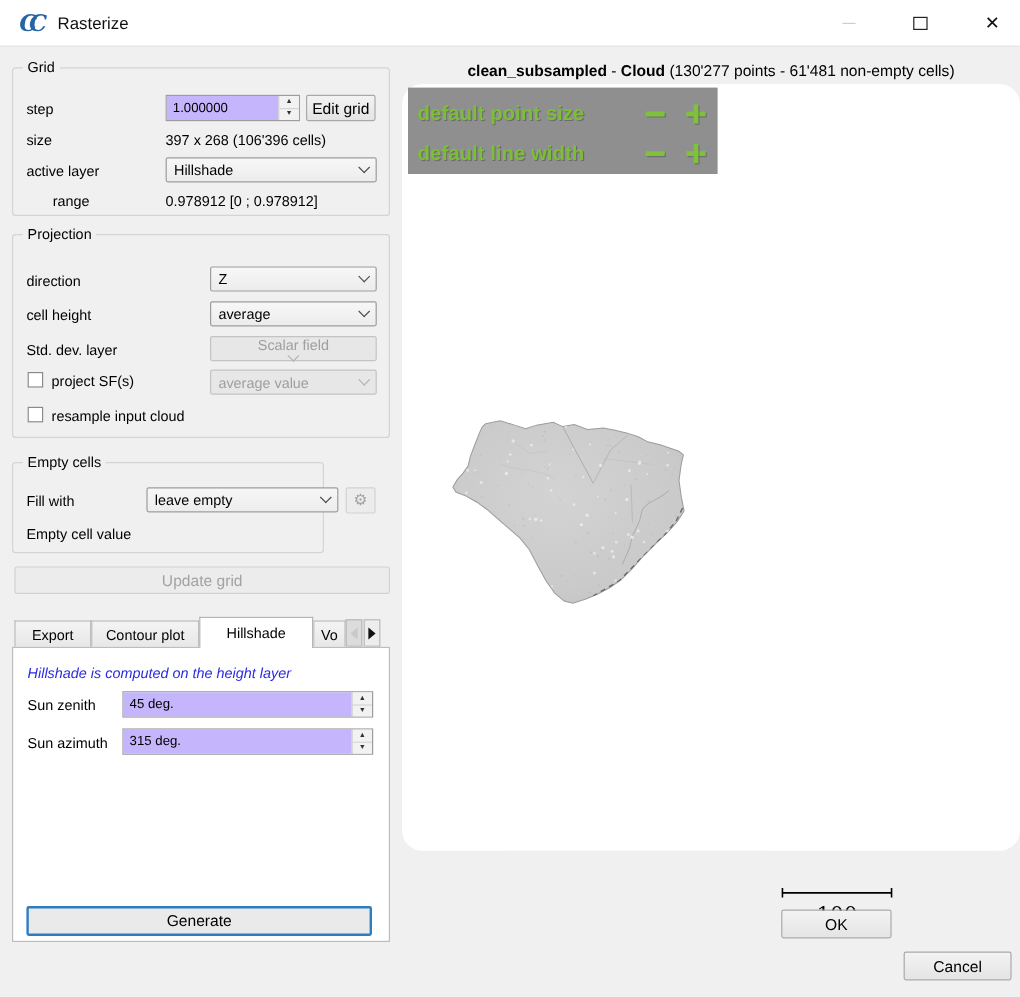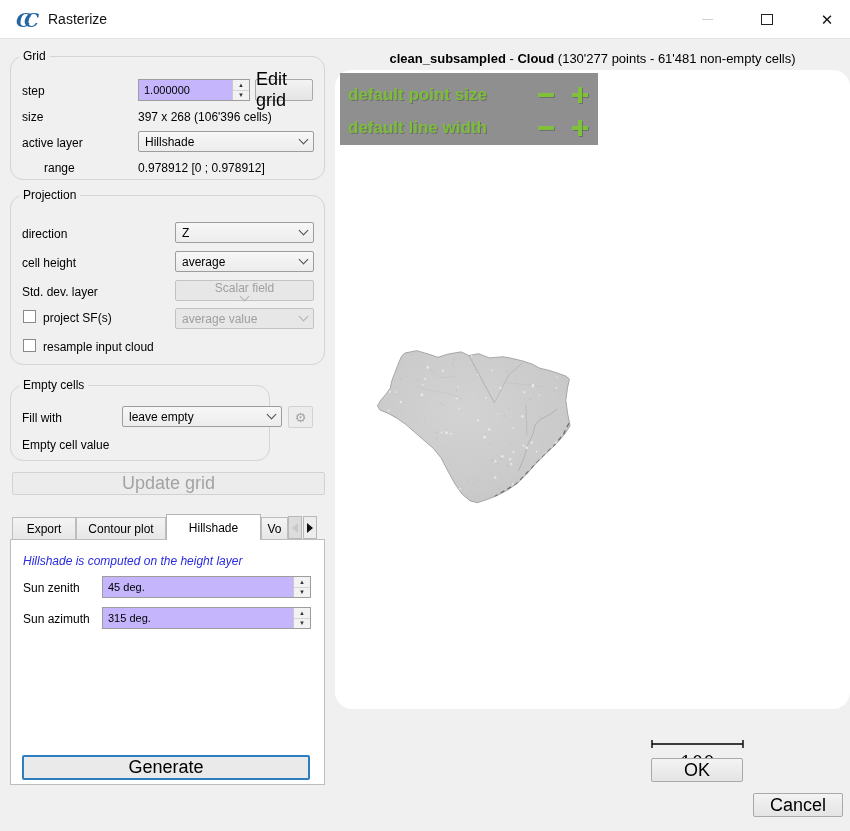--- a/index.html
+++ b/index.html
@@ -9,39 +9,39 @@
   
   .titlebar { position:absolute; left:0; top:0; width:850px; height:39px; background:#ffffff; border-bottom:1px solid #e2e2e2; }
   .app-logo { position:absolute; left:16px; top:9px; width:24px; height:22px; font-family:"DejaVu Serif",serif; font-weight:bold; font-style:italic; font-size:19px; color:#2565a3; letter-spacing:-7px; }
   .win-title { position:absolute; left:48px; top:11px; font-size:14px; color:#111; }
   .cap-btn { position:absolute; top:0; width:46px; height:38px; display:flex; align-items:center; justify-content:center; cursor:default; }
   .min-bar { width:11px; height:1px; background:#cfcfcf; }
   .max-box { width:12px; height:11px; border:1px solid #222; background:transparent; }
   .close-x { font-size:15px; color:#111; line-height:1; }
 
   
-  .grp { position:absolute; border:1px solid #d4d4d4; border-radius:13px; }
+  .grp { position:absolute; border:1px solid #d4d4d4; border-radius:3px; }
   .grp-title { position:absolute; top:-8px; left:8px; background:#f0f0f0; padding:0 4px; font-size:12px; color:#000; }
   .lbl { position:absolute; font-size:12px; color:#000; white-space:nowrap; }
   .val { position:absolute; font-size:12px; color:#000; white-space:nowrap; }
 
   
   .combo { position:absolute; background:linear-gradient(#f7f7f7,#ececec); border:1px solid #9d9d9d; border-radius:2px; display:flex; align-items:center; padding:0 6px; font-size:12px; }
   .combo .cx { flex:1; overflow:hidden; white-space:nowrap; }
   .chev { width:7px; height:7px; border-right:1.6px solid #4d4d4d; border-bottom:1.6px solid #4d4d4d; transform:rotate(45deg); margin-top:-4px; flex:none; }
   .combo.disabled { background:#e7e7e7; border-color:#c3c3c3; color:#9f9f9f; }
   .combo.disabled .chev { border-color:#b2b2b2; }
 
   .spinwrap { position:absolute; border:1px solid #9d9d9d; background:#fff; display:flex; }
   .spinwrap input { flex:1; border:none; outline:none; font-family:inherit; font-size:11px; padding:0 5px; background:#c4b5fd; min-width:0; }
   .spin-btns { width:17px; border-left:1px solid #c9c9c9; display:flex; flex-direction:column; }
   .spin-btn { flex:1; display:flex; align-items:center; justify-content:center; font-size:6px; color:#333; background:#f2f2f2; line-height:1; cursor:default; }
   .spin-btn + .spin-btn { border-top:1px solid #d5d5d5; }
 
-  .btn { position:absolute; background:linear-gradient(#f3f3f3,#e4e4e4); border:1px solid #a9a9a9; border-radius:2px; font-size:18px; display:flex; align-items:center; justify-content:center; cursor:default; }
+  .btn { position:absolute; background:linear-gradient(#f3f3f3,#e4e4e4); border:1px solid #a9a9a9; border-radius:2px; font-size:13px; display:flex; align-items:center; justify-content:center; cursor:default; }
   .btn.disabled { background:#ececec; border-color:#d2d2d2; color:#a3a3a3; }
   .btn.primary { border:2px solid #2d7dc1; background:#eaeaea; }
 
   .chk { position:absolute; width:13px; height:13px; background:#fff; border:1px solid #8a8a8a; }
 
   
   .tab { position:absolute; top:517px; height:22px; background:linear-gradient(#f4f4f4,#e7e7e7); border:1px solid #bdbdbd; border-bottom:none; display:flex; align-items:center; justify-content:center; font-size:12px; padding:0 4px; }
   .tab.active { top:514px; height:26px; background:#ffffff; z-index:3; border-color:#b5b5b5; }
   .tabscroll { position:absolute; top:516px; height:23px; width:14px; display:flex; align-items:center; justify-content:center; border:1px solid #b8b8b8; background:#ededed; }
   .tri-l { width:0; height:0; border-top:5px solid transparent; border-bottom:5px solid transparent; border-right:6px solid #c9c9c9; }

